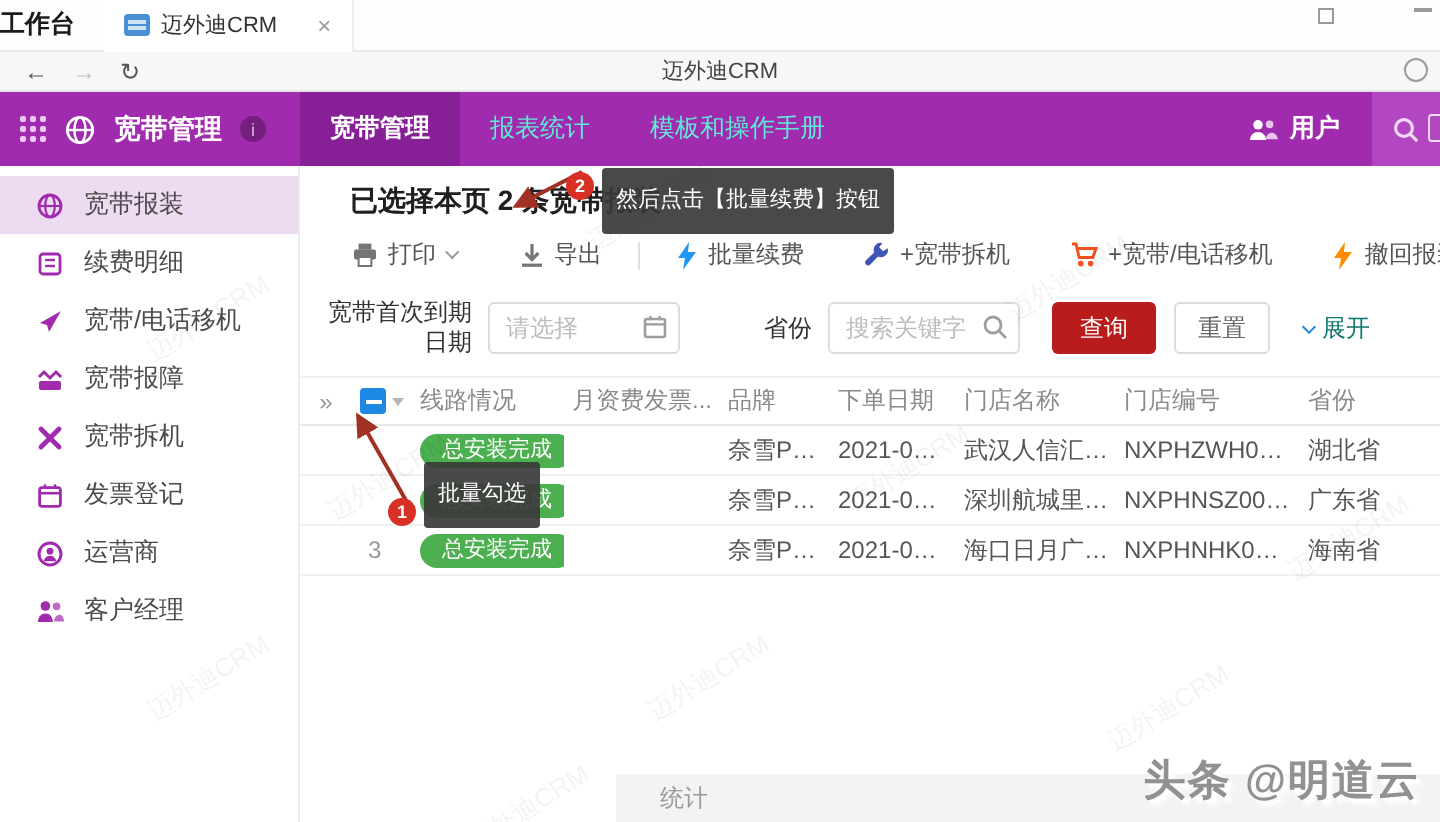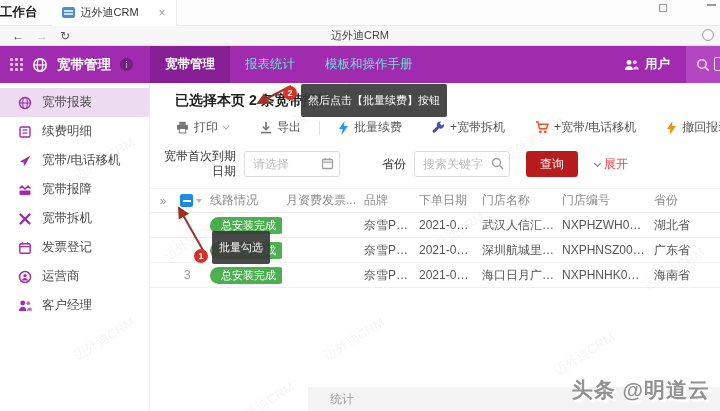--- a/index.html
+++ b/index.html
@@ -58,21 +58,21 @@
   .filters { display:flex; align-items:center; padding-left:6px; margin-top:6px; }
   .f-label { width:80px; text-align:right; color:#333; line-height:1.25; font-size:12px; }
   .f-input { position:relative; margin:0 0 0 8px;border-radius:8px; }
   .f-input input { width:96px; height:26px; border:1px solid #dcdcdc; border-radius:3px; padding:0 22px 0 8px; font-size:12px; color:#333; outline:none; }
   .f-input input::placeholder { color:#bdbdbd; }
   .f-ico { position:absolute; right:6px; top:6px; }
   .prov-label { margin-left:42px; color:#333; }
   .btn { height:26px; border-radius:3px; font-size:12px; display:flex; align-items:center; justify-content:center; }
   .btn-primary { width:52px; background:#b91c1c; color:#fff; border:none; margin-left:16px; }
   .btn-plain { width:48px; background:#fff; color:#666; border:1px solid #dcdcdc; margin-left:9px; }
-  .expand-link { margin-left:17px; color:#ef4444; display:flex; align-items:center; gap:4px; }
+  .expand-link { margin-left:17px; color:#0f766e; display:flex; align-items:center; gap:4px; }
   .chev-blue { display:inline-block; width:5px; height:5px; border-left:1.4px solid #1e88e5; border-bottom:1.4px solid #1e88e5; transform:rotate(-45deg); margin-top:-2px; }
 
   
   table { border-collapse:collapse; table-layout:fixed; width:100%; margin-top:9px; }
   th, td { font-weight:normal; text-align:left; padding:0 4px; overflow:hidden; white-space:nowrap; text-overflow:ellipsis; }
   thead th { color:#8a8a8a; font-size:12px; height:24px; border-top:1px solid #f1f1f1; border-bottom:1px solid #e8e8e8; background:#fff; }
   tbody td { height:25px; border-bottom:1px solid #f0f0f0; color:#555; font-size:12px; }
   .col-exp { text-align:center; color:#999; }
   .cbwrap { display:flex; align-items:center; gap:3px; }
   .cb { width:13px; height:13px; background:#1e88e5; border-radius:2px; position:relative; flex:none; }
@@ -297,20 +297,21 @@
       </div>
       <span class="prov-label">省份</span>
       <div class="f-input">
         <input type="text" placeholder="搜索关键字" style="">
         <svg class="f-ico" width="13" height="13" viewBox="0 0 13 13">
           <circle cx="5.5" cy="5.5" r="4" fill="none" stroke="#9e9e9e" stroke-width="1.4"></circle>
           <line x1="8.6" y1="8.6" x2="12" y2="12" stroke="#9e9e9e" stroke-width="1.4"></line>
         </svg>
       </div>
       <button class="btn btn-primary">查询</button>
+      <button class="btn btn-plain">重置</button>
       <span class="expand-link">
         <span class="chev-blue"></span>
         <span>展开</span>
       </span>
     </div>
 
     <table>
       <colgroup>
         <col style="width:26px">
           <col style="width:30px">

